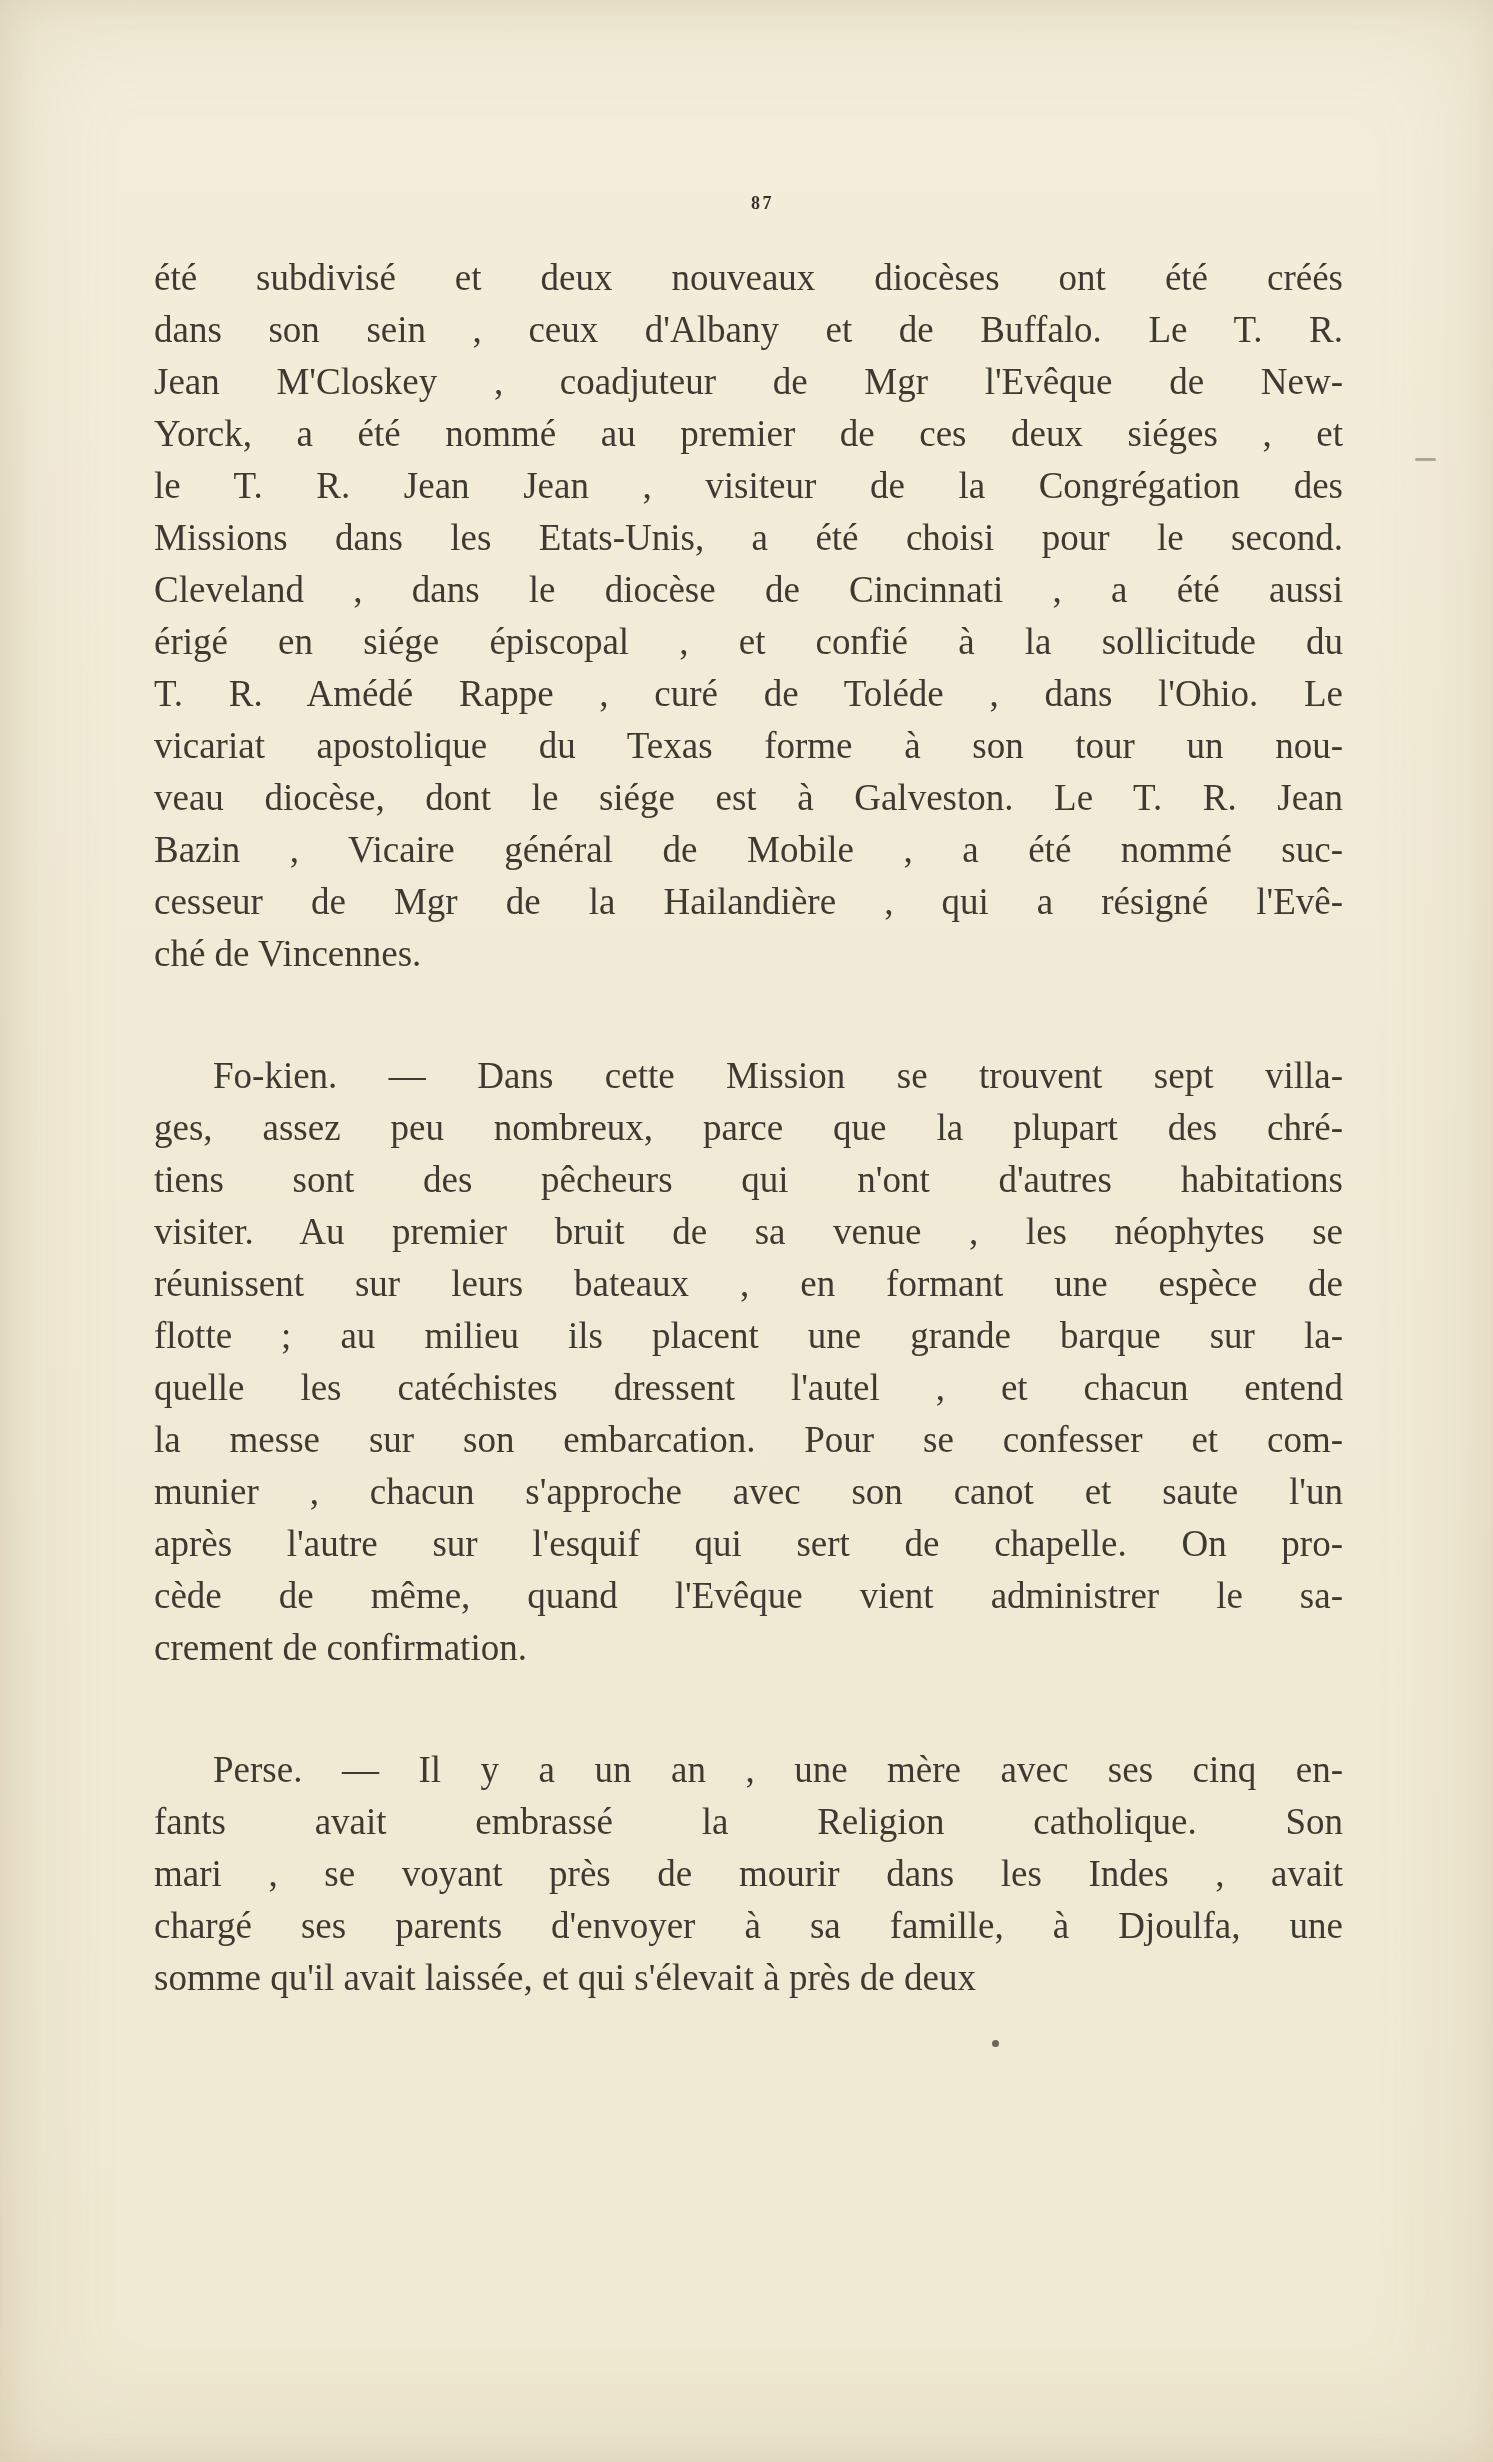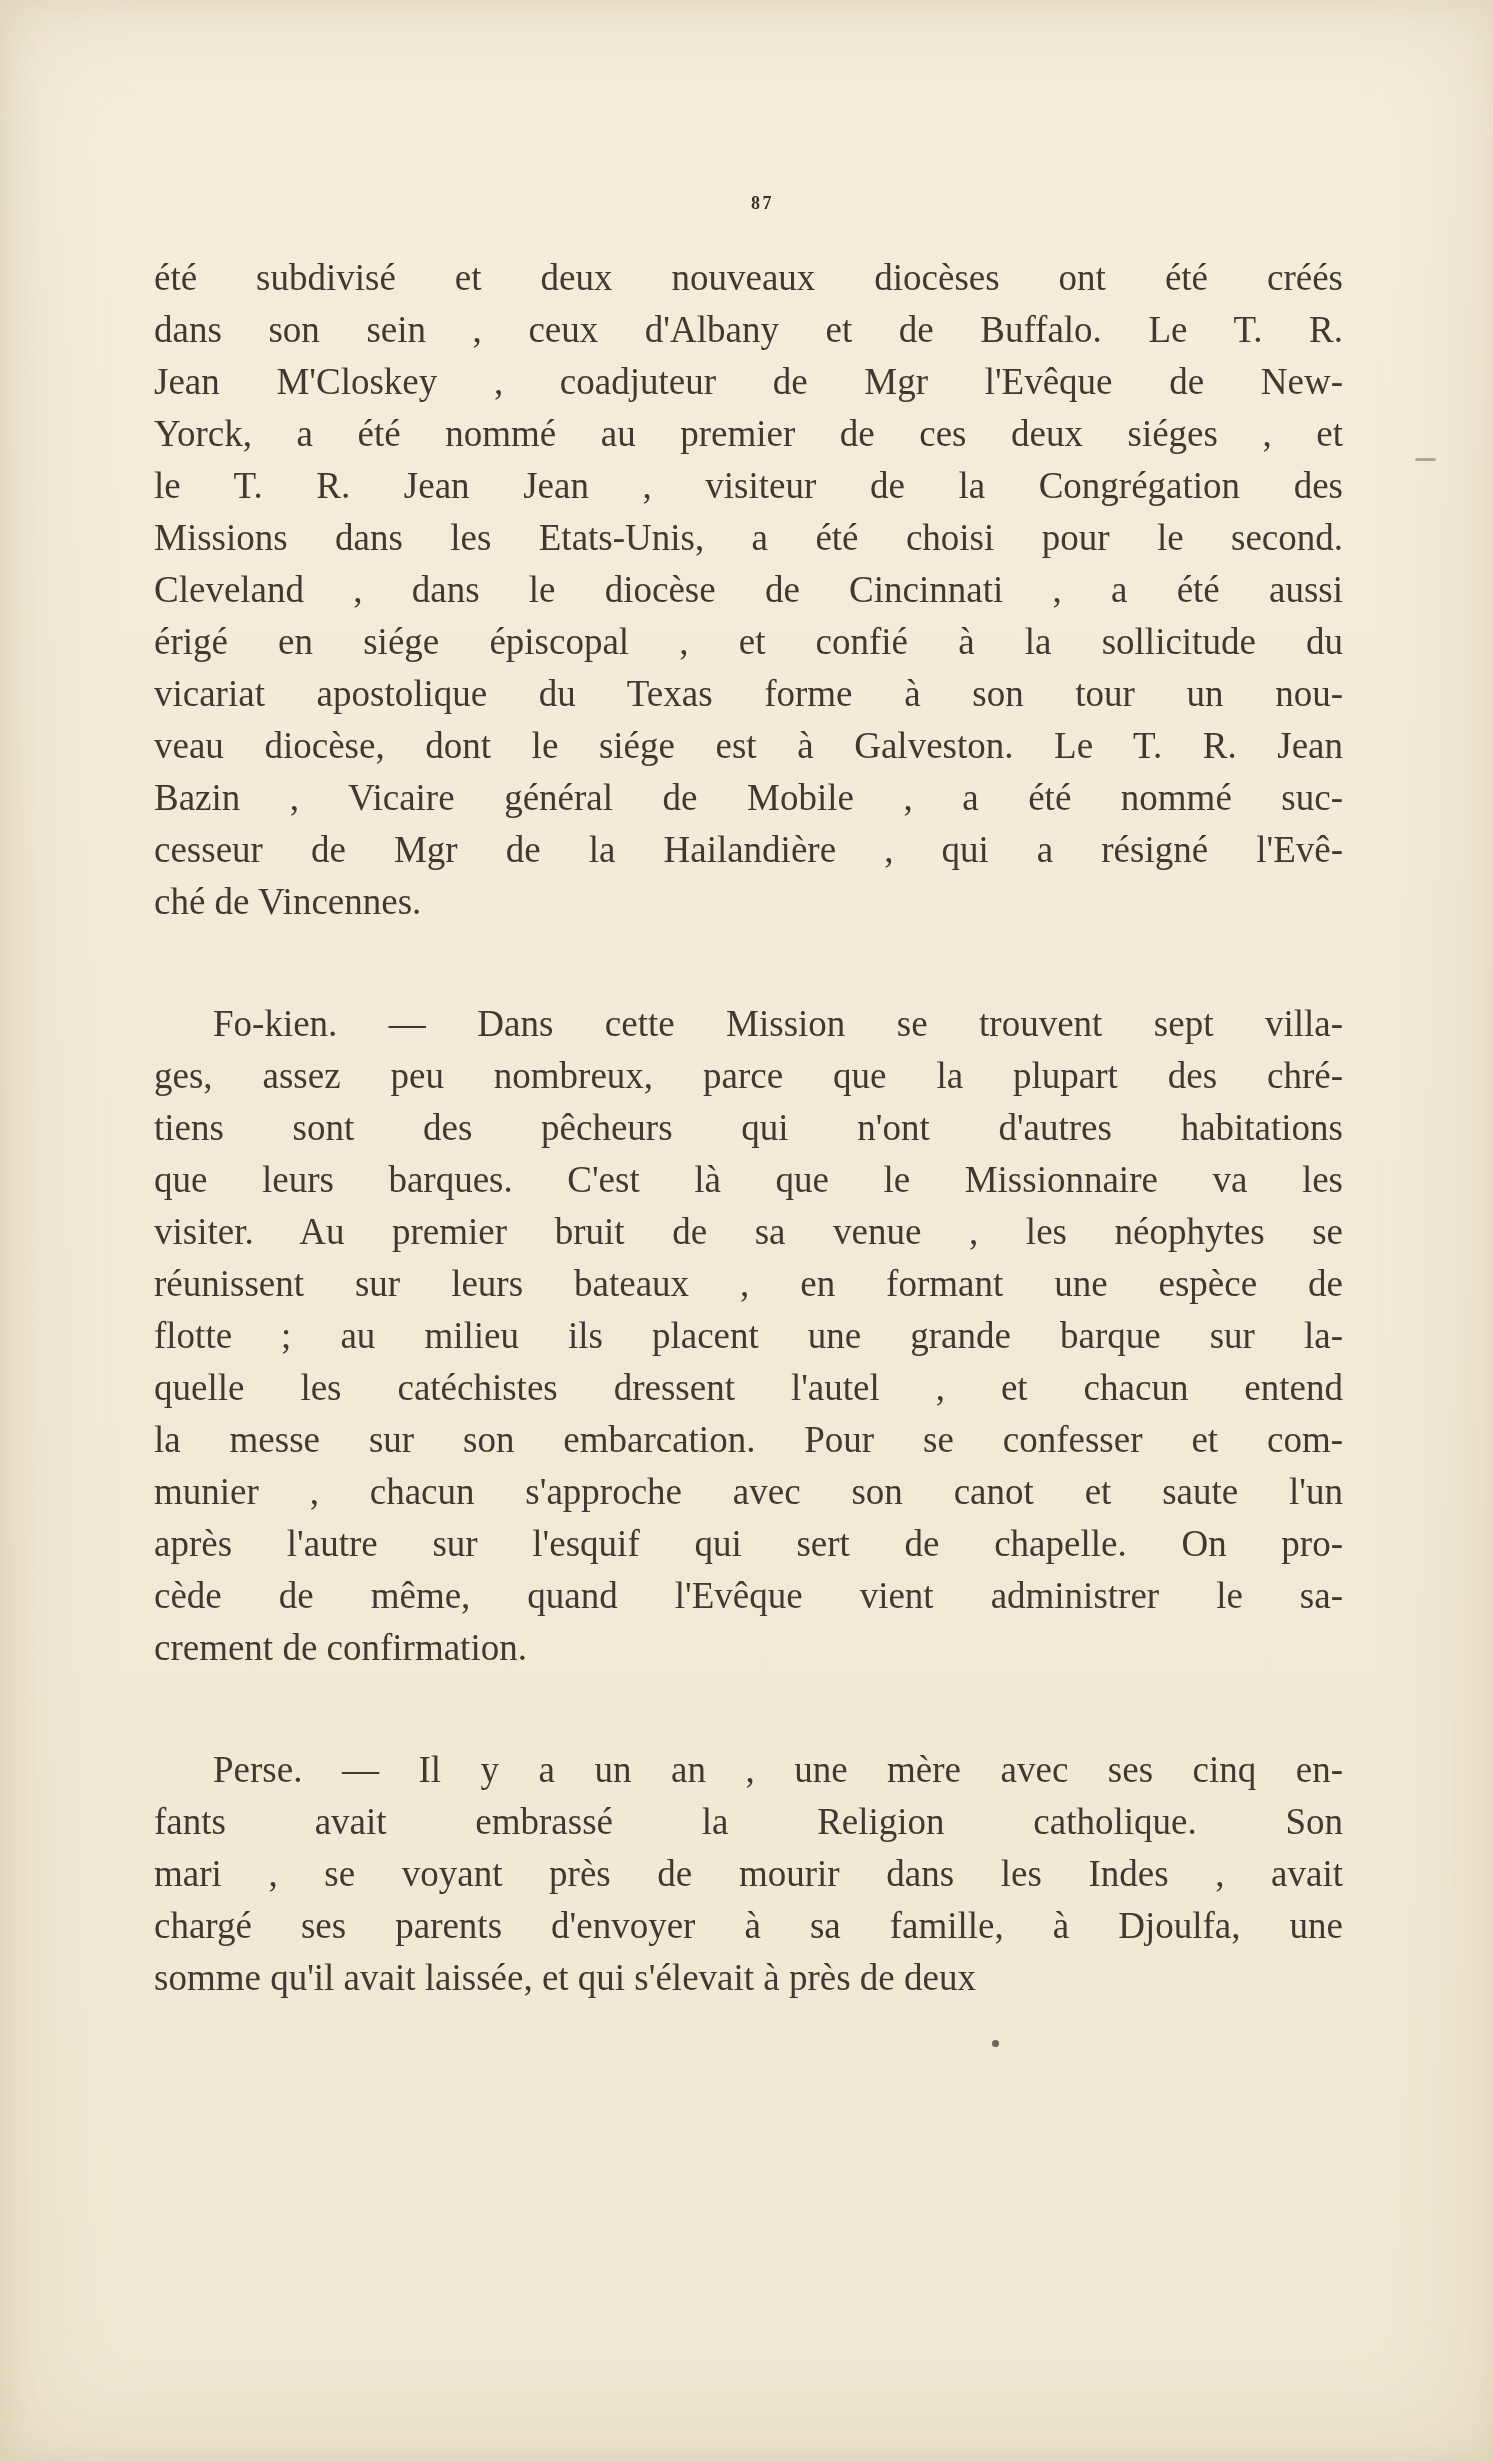--- a/index.html
+++ b/index.html
@@ -83,31 +83,31 @@
   <div class="text-block">
       <div class="para">
         <div class="line">été subdivisé et deux nouveaux diocèses ont été créés</div>
         <div class="line">dans son sein , ceux d'Albany et de Buffalo. Le T. R.</div>
         <div class="line">Jean M'Closkey , coadjuteur de Mgr l'Evêque de New-</div>
         <div class="line">Yorck, a été nommé au premier de ces deux siéges , et</div>
         <div class="line">le T. R. Jean Jean , visiteur de la Congrégation des</div>
         <div class="line">Missions dans les Etats-Unis, a été choisi pour le second.</div>
         <div class="line">Cleveland , dans le diocèse de Cincinnati , a été aussi</div>
         <div class="line">érigé en siége épiscopal , et confié à la sollicitude du</div>
+        <div class="line">T. R. Amédé Rappe , curé de Toléde , dans l'Ohio. Le</div>
         <div class="line">vicariat apostolique du Texas forme à son tour un nou-</div>
         <div class="line">veau diocèse, dont le siége est à Galveston. Le T. R. Jean</div>
         <div class="line">Bazin , Vicaire général de Mobile , a été nommé suc-</div>
         <div class="line">cesseur de Mgr de la Hailandière , qui a résigné l'Evê-</div>
         <div class="line last">ché de Vincennes.</div>
       </div>
       <div class="para">
         <div class="line first-indent">Fo-kien. — Dans cette Mission se trouvent sept villa-</div>
         <div class="line">ges, assez peu nombreux, parce que la plupart des chré-</div>
         <div class="line">tiens sont des pêcheurs qui n'ont d'autres habitations</div>
-        <div class="line">que leurs barques. C'est là que le Missionnaire va les</div>
         <div class="line">visiter. Au premier bruit de sa venue , les néophytes se</div>
         <div class="line">réunissent sur leurs bateaux , en formant une espèce de</div>
         <div class="line">flotte ; au milieu ils placent une grande barque sur la-</div>
         <div class="line">quelle les catéchistes dressent l'autel , et chacun entend</div>
         <div class="line">la messe sur son embarcation. Pour se confesser et com-</div>
         <div class="line">munier , chacun s'approche avec son canot et saute l'un</div>
         <div class="line">après l'autre sur l'esquif qui sert de chapelle. On pro-</div>
         <div class="line">cède de même, quand l'Evêque vient administrer le sa-</div>
         <div class="line last">crement de confirmation.</div>
       </div>

